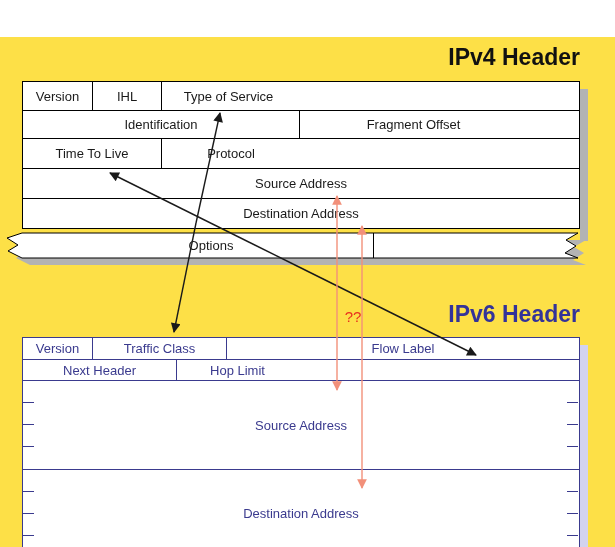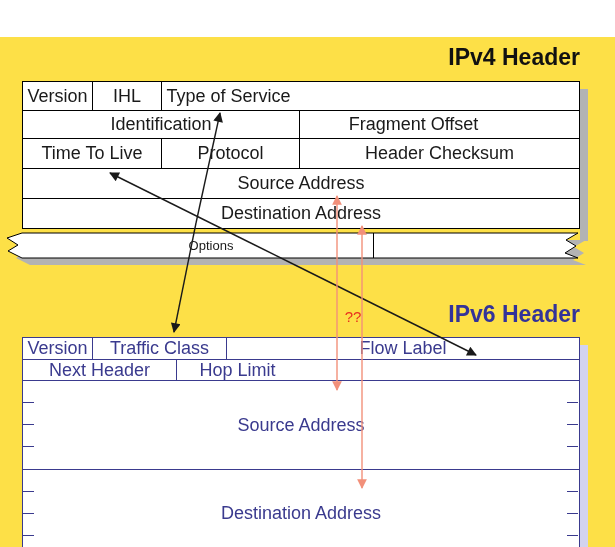--- a/index.html
+++ b/index.html
@@ -10,21 +10,21 @@
   }
   .title{position:absolute;font-weight:bold;font-size:23px;white-space:nowrap;}
   #ipv4-title{top:7px;right:35px;color:#111111;}
   #ipv6-title{top:264px;right:35px;color:#333399;}
 
   
   .hdr-table{position:absolute;box-sizing:border-box;background:#ffffff;}
   .hdr-row{display:flex;box-sizing:border-box;}
   .hdr-cell{
     box-sizing:border-box;display:flex;align-items:center;justify-content:center;
-    font-size:18px;white-space:nowrap;overflow:hidden;
+    font-size:13px;white-space:nowrap;overflow:hidden;
   }
 
   
   #ipv4-table{left:22px;top:44px;width:558px;height:148px;border:1px solid #000000;}
   #ipv4-table .hdr-row{border-bottom:1px solid #000000;}
   #ipv4-table .hdr-row:last-child{border-bottom:none;}
   #ipv4-table .hdr-cell{border-right:1px solid #000000;color:#1a1a1a;}
   #ipv4-table .hdr-cell:last-child{border-right:none;}
 
   
@@ -63,21 +63,20 @@
       <div class="hdr-cell" style="width:69px">IHL</div>
       <div class="hdr-cell" style="width:133px">Type of Service</div>
     </div>
     <div class="hdr-row" style="height:28px">
       <div class="hdr-cell" style="width:277px">Identification</div>
       <div class="hdr-cell" style="width:227px">Fragment Offset</div>
     </div>
     <div class="hdr-row" style="height:30px">
       <div class="hdr-cell" style="width:139px">Time To Live</div>
       <div class="hdr-cell" style="width:138px">Protocol</div>
-      <div class="hdr-cell" style="width:279px">Header Checksum</div>
     </div>
     <div class="hdr-row" style="height:30px">
       <div class="hdr-cell" style="width:556px">Source Address</div>
     </div>
     <div class="hdr-row" style="height:29px">
       <div class="hdr-cell" style="width:556px">Destination Address</div>
     </div>
   </div>
 
   <div class="hdr-table layer1" id="ipv6-table">

